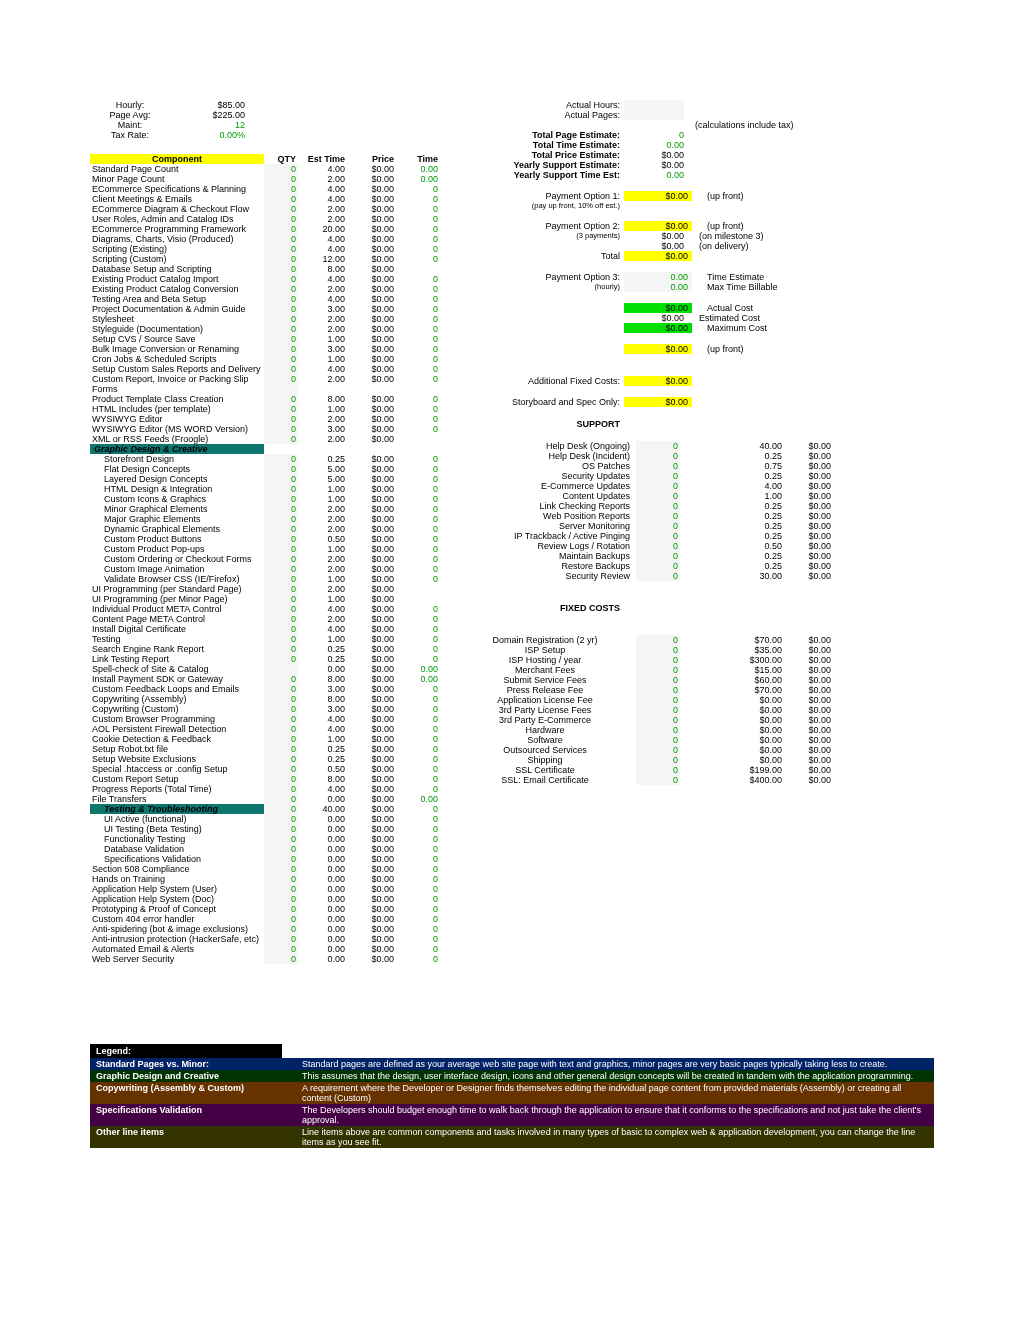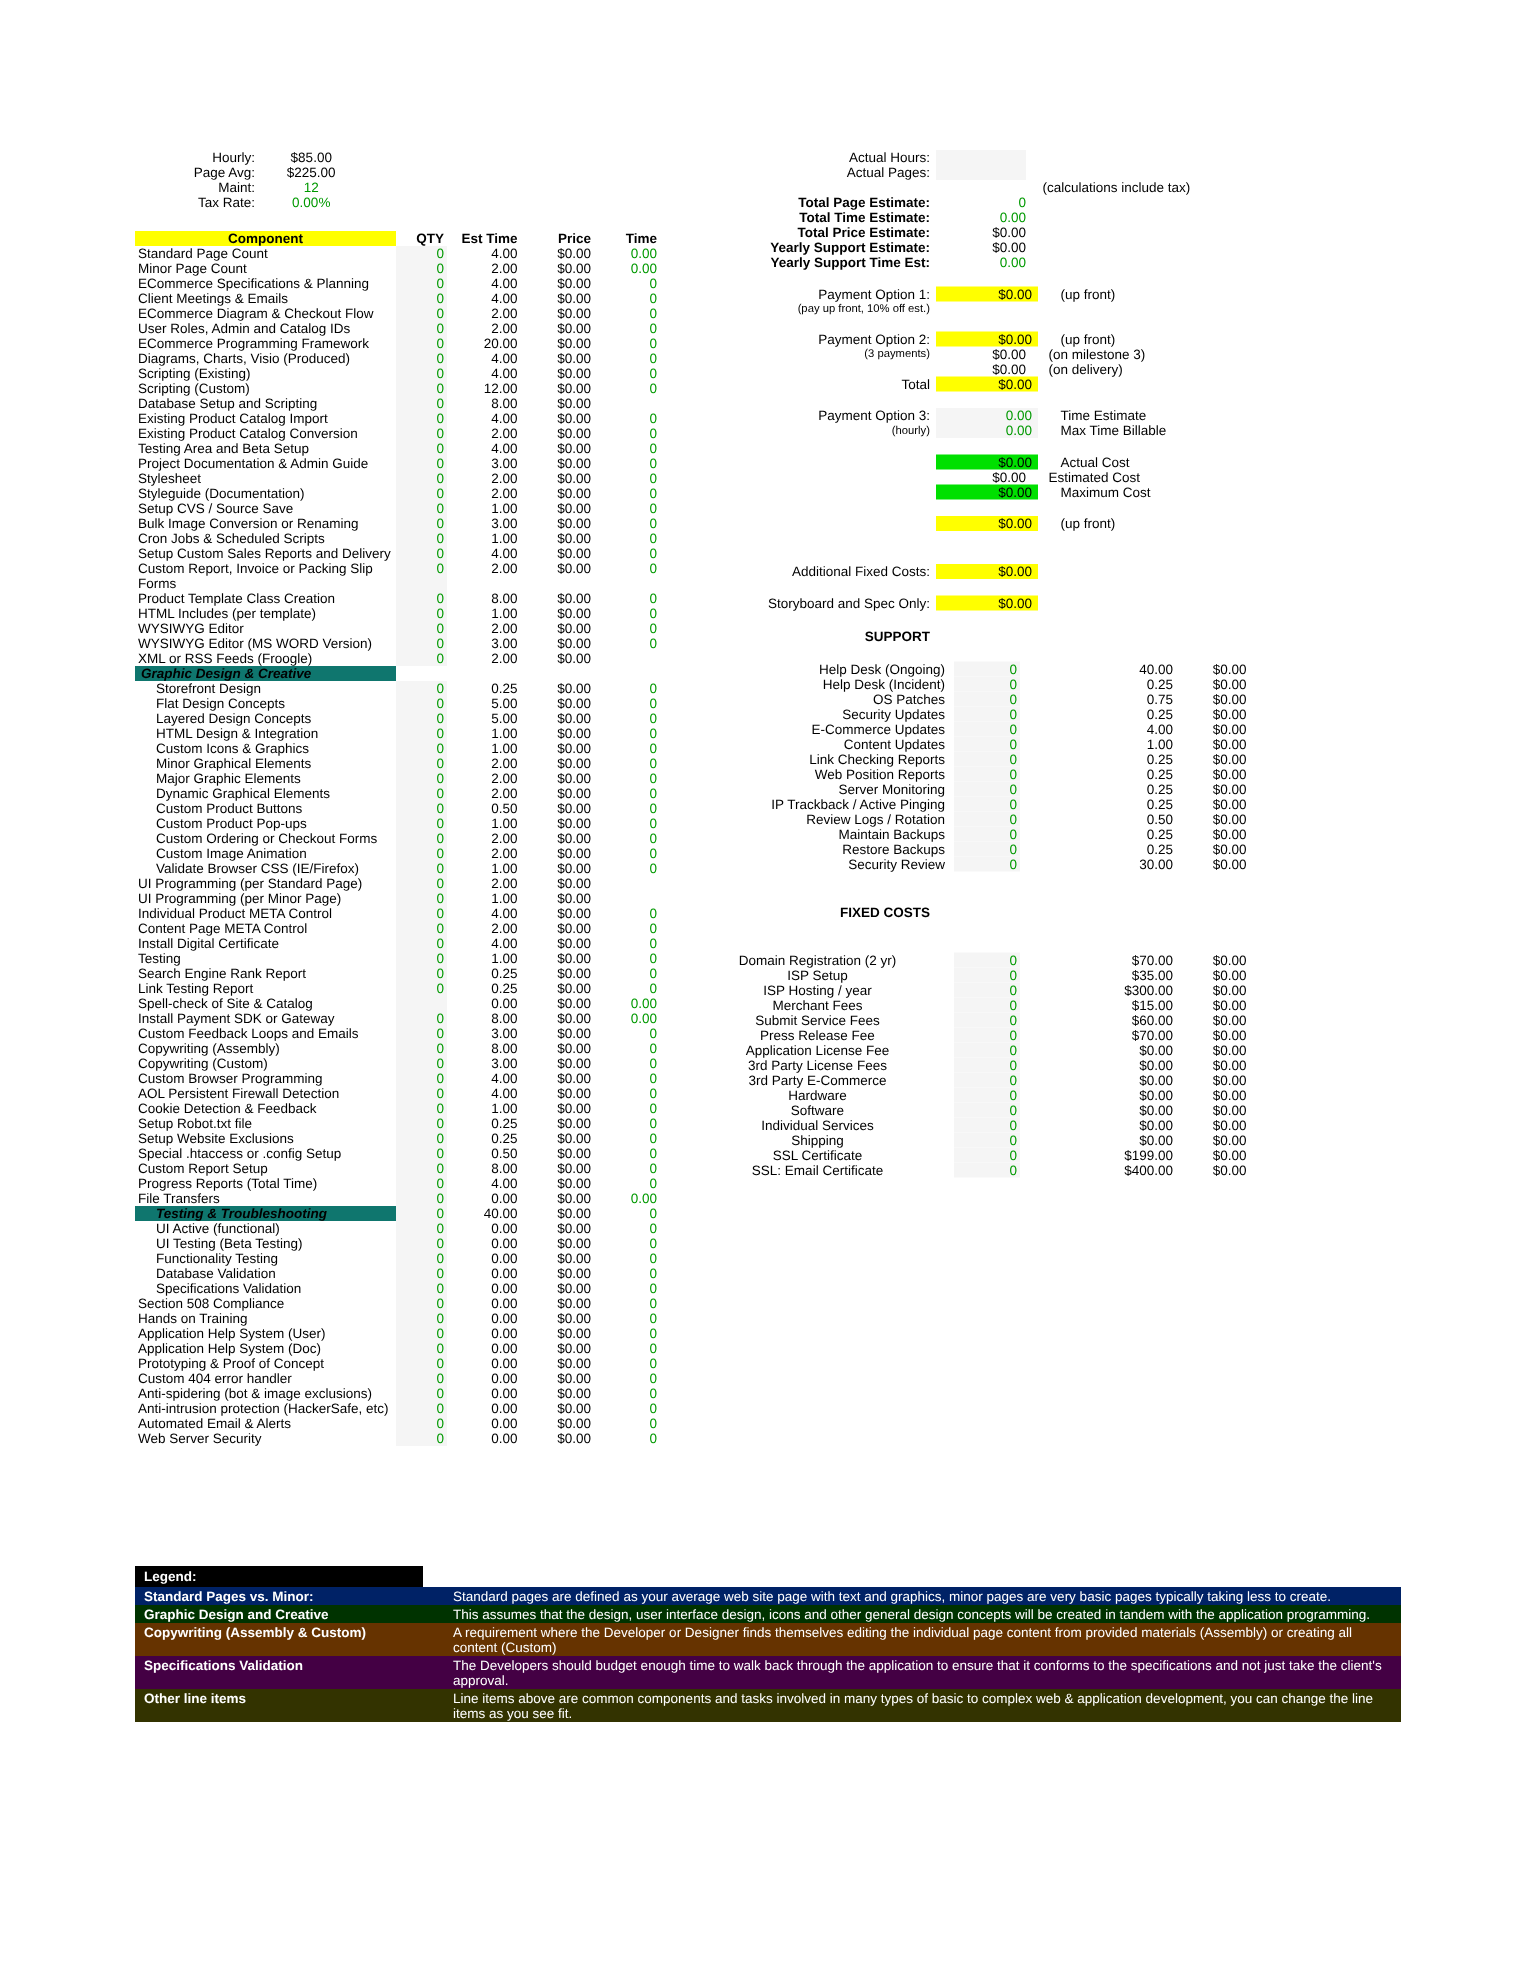--- a/index.html
+++ b/index.html
@@ -15,22 +15,22 @@
 .c-label{flex:1;padding:0 2px}
 .c-qty{width:30px;text-align:right;background:#f5f5f5;color:#009900;padding:0 2px}
 .c-est{width:45px;text-align:right;padding:0 2px}
 .c-price{width:45px;text-align:right;padding:0 2px}
 .c-time{width:40px;text-align:right;color:#009900;padding:0 2px}
 .yellow-hdr{background:yellow;font-weight:bold}
 .yellow-hdr-full{background:#0f766e;font-weight:bold;padding:0 4px}
 .indent1{padding-left:14px}
 .green{color:#009900}
 .top-info{display:flex;align-items:flex-start}
-.metrics{width:80px;text-align:right}
-.metrics-val{width:75px;text-align:center}
+.metrics{width:80px;text-align:center}
+.metrics-val{width:75px;text-align:right}
 .rlabel{width:160px;text-align:right;padding-right:4px}
 .rval-gray{width:60px;background:#f5f5f5;text-align:right;padding:0 4px}
 .rval-yellow{width:60px;background:yellow;text-align:right;padding:0 4px}
 .rval-green{width:60px;background:#00e000;text-align:right;padding:0 4px}
 .rnote{padding-left:15px}
 .support-row{display:flex}
 .s-label{width:170px;text-align:right;padding-right:6px}
 .s-q{width:40px;background:#f5f5f5;text-align:right;color:#009900;padding:0 2px}
 .s-gap{width:50px}
 .s-est{width:50px;text-align:right;padding:0 2px}
@@ -951,21 +951,21 @@
             <div class="f-pr">$0.00</div>
           </div>
           <div class="fixed-row">
             <div class="f-label">Software</div>
             <div class="f-q">0</div>
             <div class="f-gap"></div>
             <div class="f-est">$0.00</div>
             <div class="f-pr">$0.00</div>
           </div>
           <div class="fixed-row">
-            <div class="f-label">Individual Services</div>
+            <div class="f-label">Outsourced Services</div>
             <div class="f-q">0</div>
             <div class="f-gap"></div>
             <div class="f-est">$0.00</div>
             <div class="f-pr">$0.00</div>
           </div>
           <div class="fixed-row">
             <div class="f-label">Shipping</div>
             <div class="f-q">0</div>
             <div class="f-gap"></div>
             <div class="f-est">$0.00</div>

